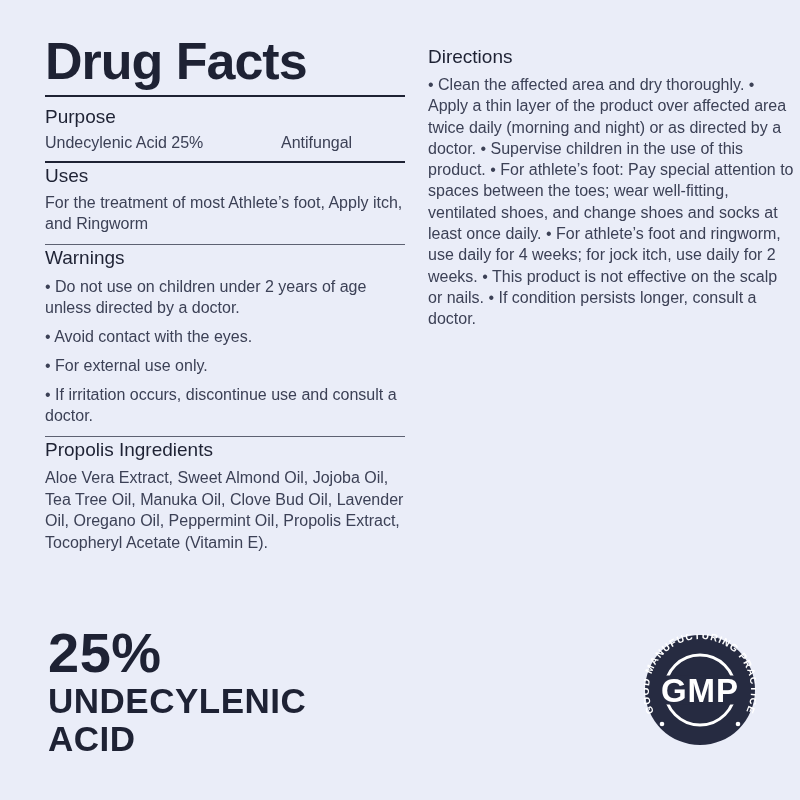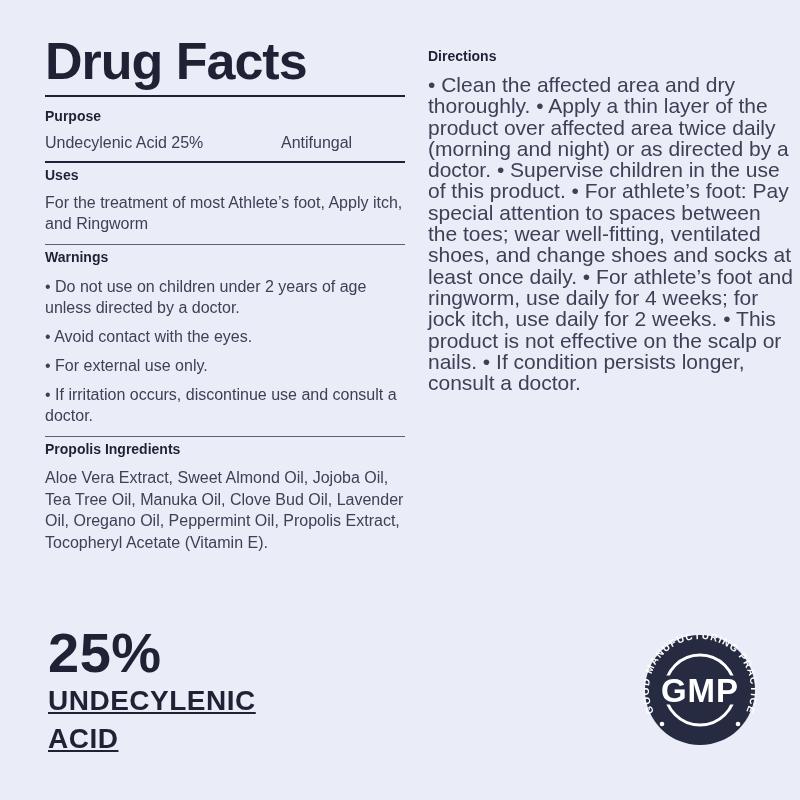--- a/index.html
+++ b/index.html
@@ -24,23 +24,23 @@
   .col-right { position: absolute; left: 428px; top: 46px; width: 366px; }
 
   h1 {
     font-size: 52px;
     line-height: 50px;
     letter-spacing: -1px;
     font-weight: 700;
     color: var(--ink);
   }
   h2 {
-    font-size: 14px;
+    font-size: 19px;
     line-height: 21px;
-    font-weight: 700;
+    font-weight: 400;
     color: var(--ink);
   }
   .rule { border: 0; border-top: 2.5px solid var(--ink); }
   .rule.thin { border-top: 1.5px solid var(--rule-soft); }
   .rule.mt-title { margin-top: 9px; }
 
   .pair-row { display: flex; margin-top: 9px; }
   .pair-row.vals { margin-top: 5px; }
   .pair-cell-left { flex: 0 0 236px; }
 
@@ -50,42 +50,41 @@
     color: var(--body-ink);
   }
   .mt-rule-sm { margin-top: 8px; }
   .mt-head { margin-top: 2px; }
   .mt-text { margin-top: 6px; }
   .mt-sect { margin-top: 10px; }
   .bullet-item { margin-top: 8px; }
   .inactive-text { line-height: 21.5px; margin-top: 7px; }
 
   .directions-text {
-    font-size: 21px;
+    font-size: 16px;
     line-height: 21.3px;
     margin-top: 7px;
     color: var(--body-ink);
   }
 
   .highlight { position: absolute; left: 48px; top: 626px; }
   .pct {
     font-size: 56px;
     line-height: 54px;
     font-weight: 700;
     letter-spacing: 0.5px;
     color: var(--ink);
   }
   .hl-line {
-    font-size: 28px;
+    font-size: 35px;
     line-height: 30px;
     font-weight: 700;
     letter-spacing: 0.5px;
     color: var(--ink);
     margin-top: 6px;
-    text-decoration: underline;
   }
   .hl-line.second { margin-top: 8px; }
 
   .badge { position: absolute; left: 644px; top: 634px; }
   .arc-text {
     fill: #ffffff;
     font-family: "Liberation Sans", sans-serif;
     font-size: 10px;
     font-weight: 700;
     letter-spacing: 1.1px;

